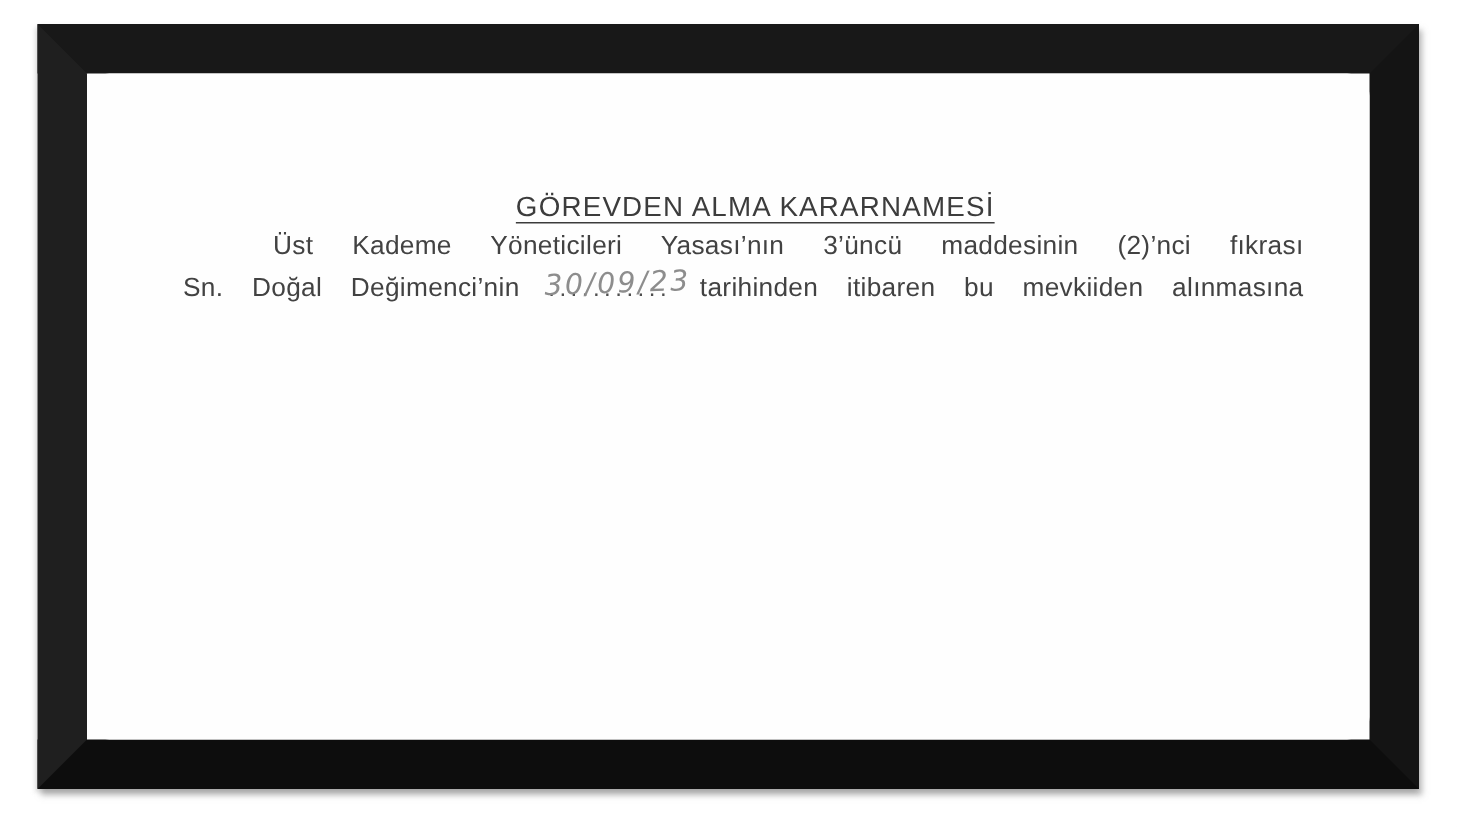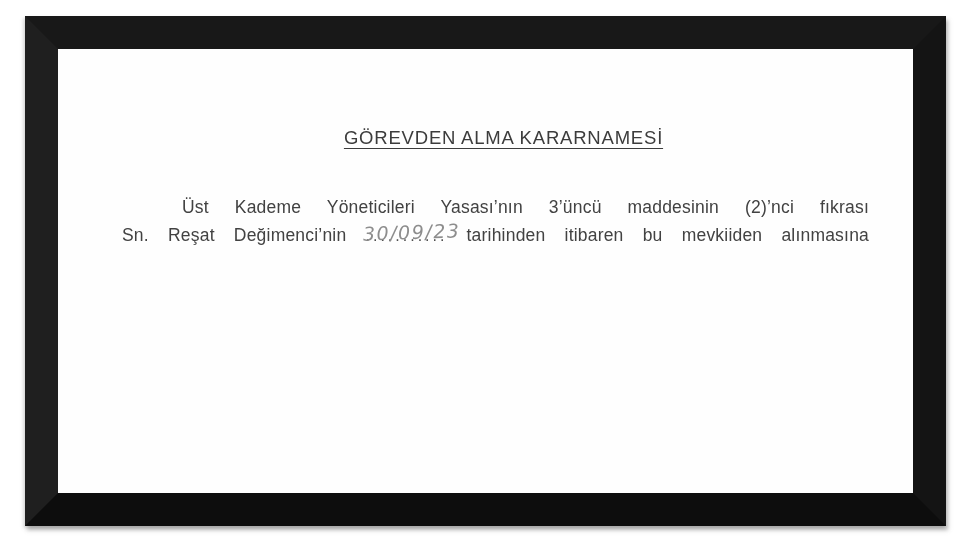--- a/index.html
+++ b/index.html
@@ -43,21 +43,20 @@
   .doc-title {
     display: inline-block;
     font-size: 18.5px;
     letter-spacing: 0.8px;
     color: #3c3c3c;
     text-decoration: underline;
     text-underline-offset: 4px;
     text-decoration-thickness: 1px;
   }
   .para {
-    margin-top: 44px;
     font-size: 17.5px;
     color: #424242;
   }
   .tline {
     height: 28px;
     line-height: 28px;
     text-align: justify;
     text-align-last: justify;
     letter-spacing: 0.2px;
   }
@@ -92,18 +91,18 @@
 <div class="stage">
   <div class="frame">
     <div class="paper">
 
       <div class="title-wrap">
         <span class="doc-title">GÖREVDEN ALMA KARARNAMESİ</span>
       </div>
 
       <div class="para">
         <div class="tline indent">Üst Kademe Yöneticileri Yasası’nın 3’üncü maddesinin (2)’nci fıkrası</div>
-        <div class="tline"><span>Sn. Reşat Değimenci’nin</span> <span class="fillin"><span class="hand">30/09/23</span><span class="dots">...........</span></span> <span>tarihinden itibaren bu mevkiiden alınmasına</span></div>
+        <div class="tline"><span>Sn. Doğal Değimenci’nin</span> <span class="fillin"><span class="hand">30/09/23</span><span class="dots">...........</span></span> <span>tarihinden itibaren bu mevkiiden alınmasına</span></div>
       </div>
 
     </div>
   </div>
 </div>
 
 </body></html>

